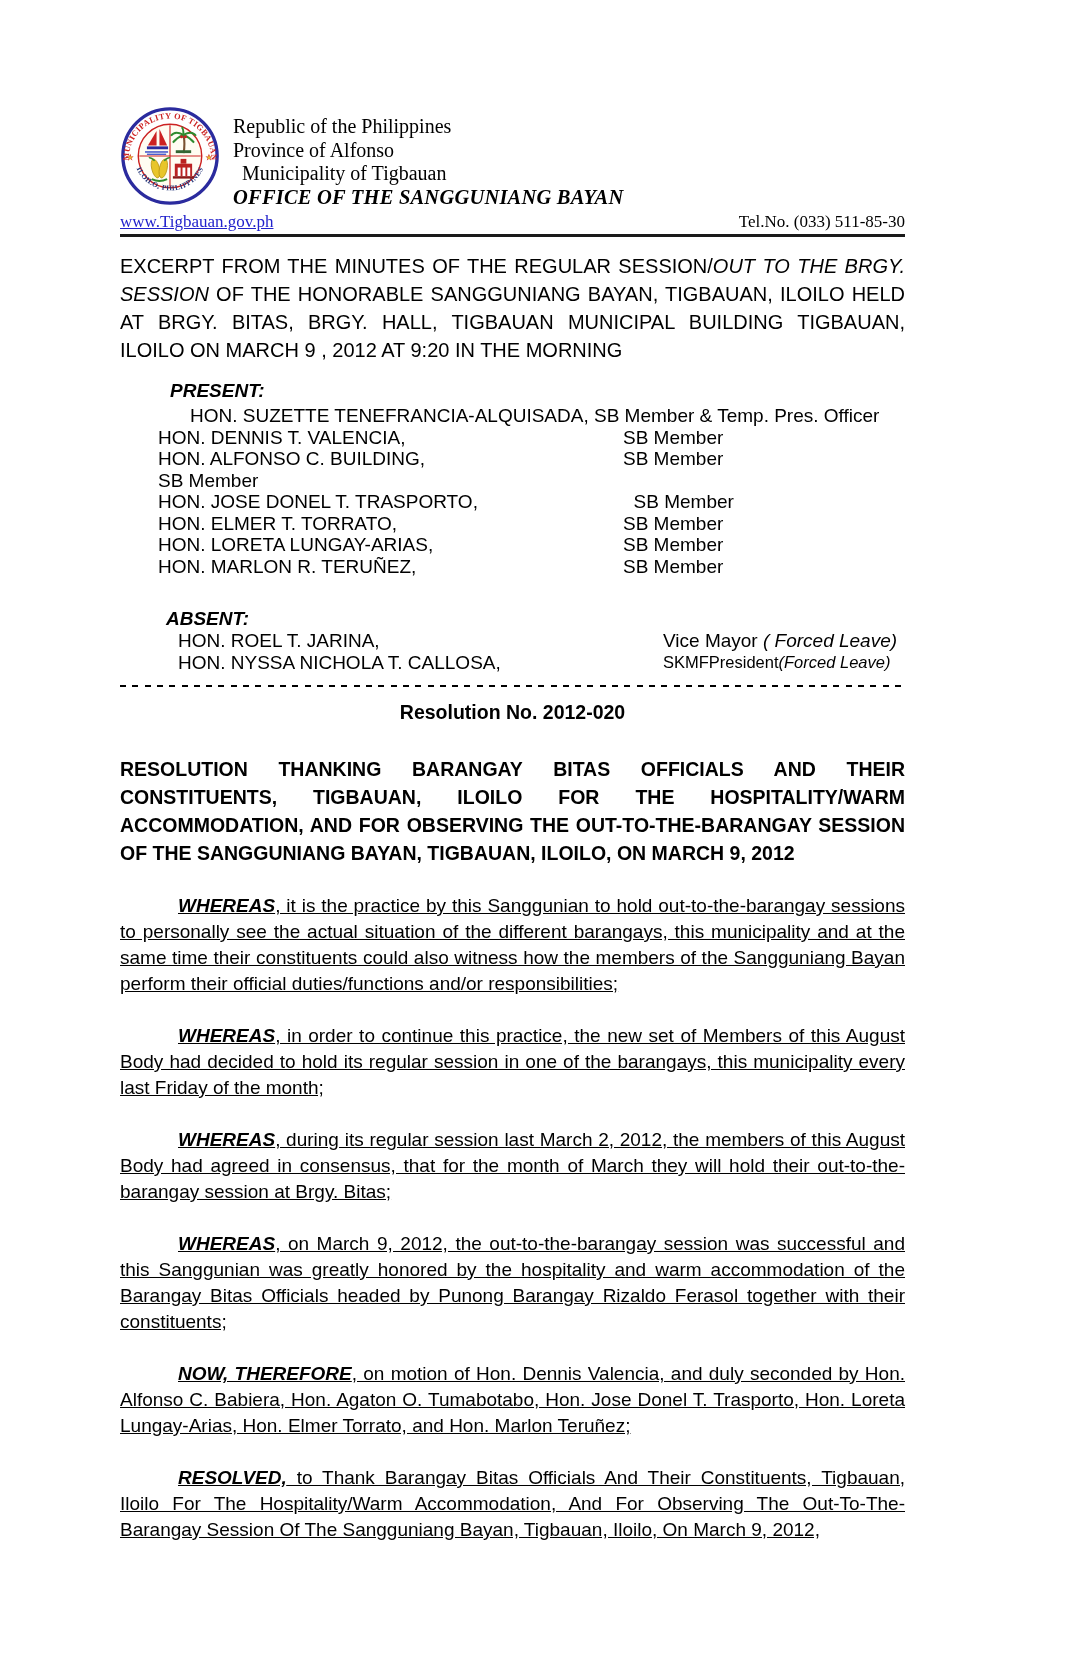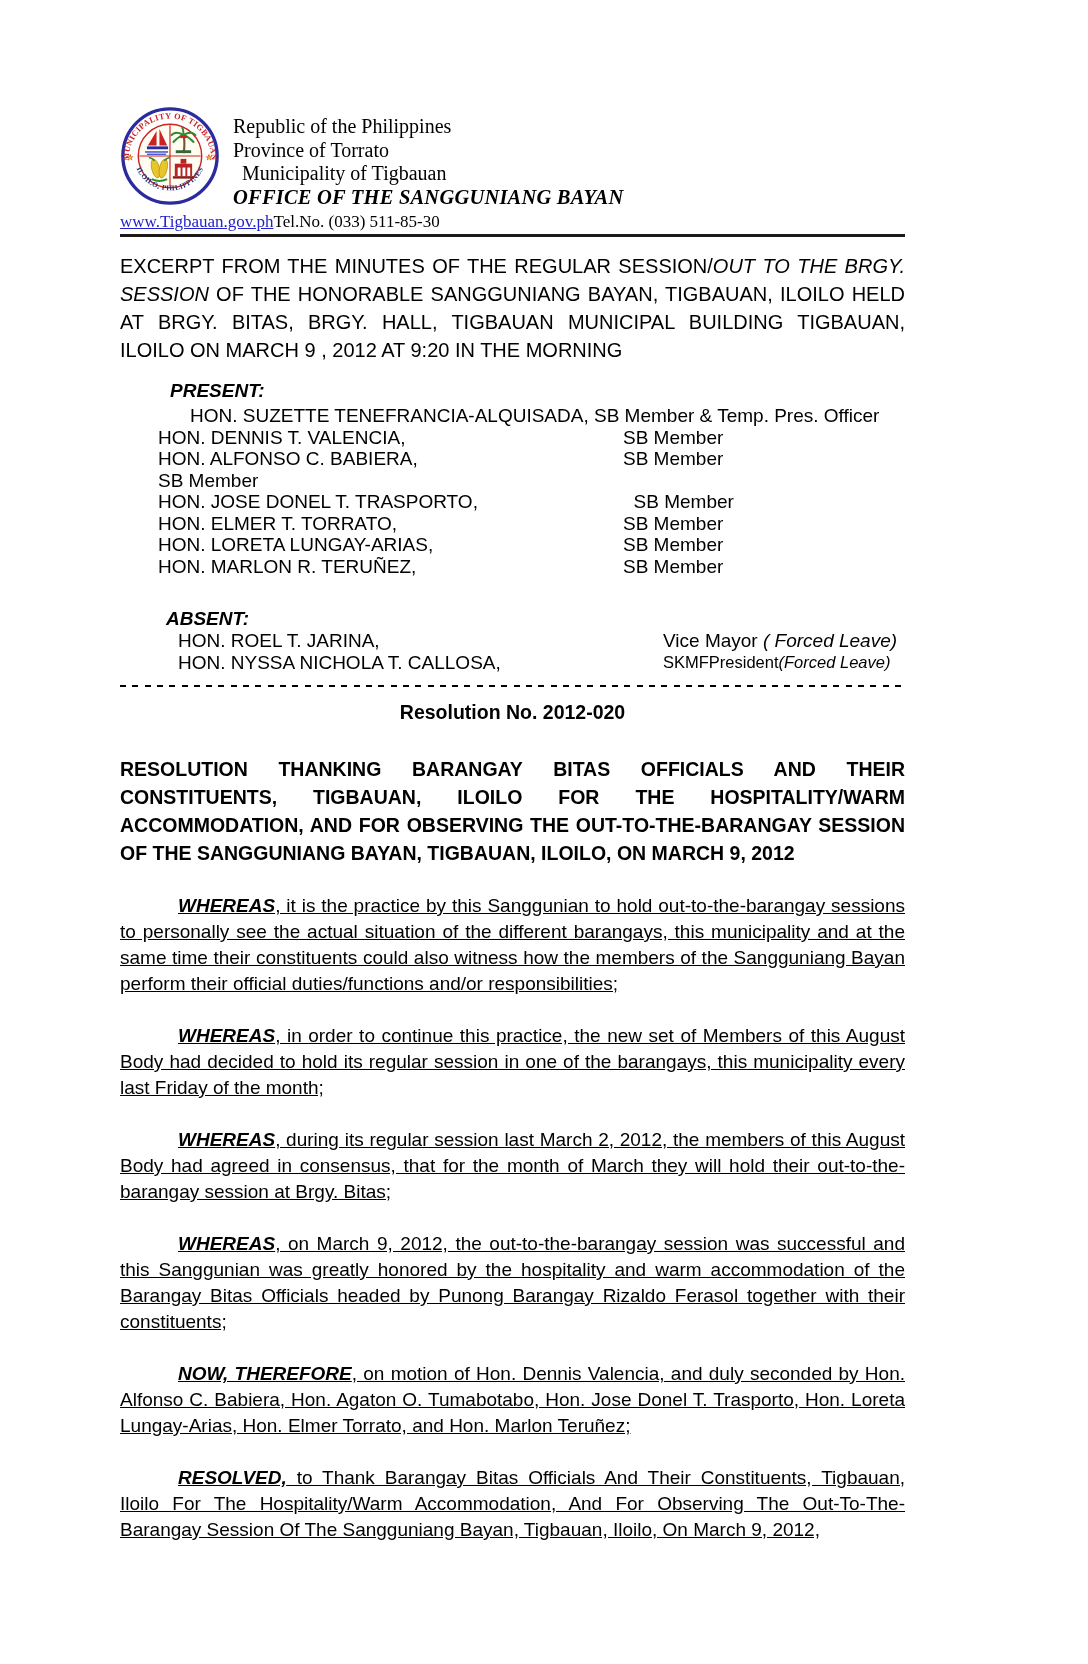--- a/index.html
+++ b/index.html
@@ -9,21 +9,21 @@
     -webkit-font-smoothing:antialiased;
   }
   .page { box-sizing:border-box; width:1088px; height:1664px; padding:104px 183px 0 120px; }
 
   
   .header-top { display:flex; align-items:flex-start; }
   .seal { width:100px; height:104px; flex:0 0 auto; margin-right:13px; }
   .header-lines { font-family:"Liberation Serif", serif; font-size:20px; line-height:23.5px; padding-top:11px; }
   .hl-indent { padding-left:9px; }
   .hl-office { font-weight:bold; font-style:italic; font-size:20.5px; letter-spacing:0.2px; }
-  .contact-row { display:flex; justify-content:flex-start; align-items:baseline;
+  .contact-row { display:flex; justify-content:space-between; align-items:baseline;
                  font-family:"Liberation Serif", serif; font-size:17px; margin-top:3px; }
   .website { color:#2222cc; text-decoration:underline; cursor:pointer; }
   .header-rule { border-top:3px solid #1a1a1a; margin-top:2px; }
 
   
   .title-para { margin:15px 0 0; font-size:20px; line-height:28px; text-align:justify; }
   .it { font-style:italic; }
 
   
   .section-label { margin:16px 0 0 50px; font-weight:bold; font-style:italic; font-size:19px; line-height:22px; }
@@ -103,21 +103,21 @@
         <rect x="63" y="55" width="6" height="5" fill="#bb2222"></rect>
         <rect x="57" y="60" width="18" height="13" fill="#bb2222"></rect>
         <rect x="60" y="64" width="3" height="9" fill="#ffffff"></rect>
         <rect x="65" y="64" width="3" height="9" fill="#ffffff"></rect>
         <rect x="70" y="64" width="3" height="9" fill="#ffffff"></rect>
         <rect x="55" y="73" width="22" height="2.5" fill="#8b1a1a"></rect>
       </g>
     </svg>
     <div class="header-lines">
       <div>Republic of the Philippines</div>
-      <div>Province of Torrato</div>
+      <div>Province of Alfonso</div>
       <div class="hl-indent">Municipality of Tigbauan</div>
       <div class="hl-office">OFFICE OF THE SANGGUNIANG BAYAN</div>
     </div>
   </div>
 
   <div class="contact-row">
     <a class="website" href="#">www.Tigbauan.gov.ph</a>
     <span>Tel.No. (033) 511-85-30</span>
   </div>
   <div class="header-rule"></div>
@@ -125,21 +125,21 @@
   <p class="title-para"><span>EXCERPT FROM THE MINUTES OF THE REGULAR SESSION/</span><span class="it">OUT TO THE BRGY. SESSION</span><span> OF THE HONORABLE SANGGUNIANG  BAYAN, TIGBAUAN, ILOILO HELD AT BRGY. BITAS, BRGY. HALL, TIGBAUAN MUNICIPAL BUILDING TIGBAUAN, ILOILO ON MARCH 9 , 2012 AT 9:20  IN THE MORNING</span></p>
 
   <div class="section-label">PRESENT:</div>
   <div class="presiding">HON. SUZETTE TENEFRANCIA-ALQUISADA, SB Member &amp; Temp. Pres. Officer</div>
 
   <div class="member-row">
     <div class="member-name">HON. DENNIS T. VALENCIA,</div>
     <div class="member-role">SB Member</div>
   </div>
   <div class="member-row">
-    <div class="member-name">HON. ALFONSO C. BABIERA,</div>
+    <div class="member-name">HON. ALFONSO C. BUILDING,</div>
     <div class="member-role">SB Member</div>
   </div>
   <div class="member-row">
     <div class="member-role">SB Member</div>
   </div>
   <div class="member-row">
     <div class="member-name">HON. JOSE DONEL T. TRASPORTO,</div>
     <div class="member-role">  SB Member</div>
   </div>
   <div class="member-row">

